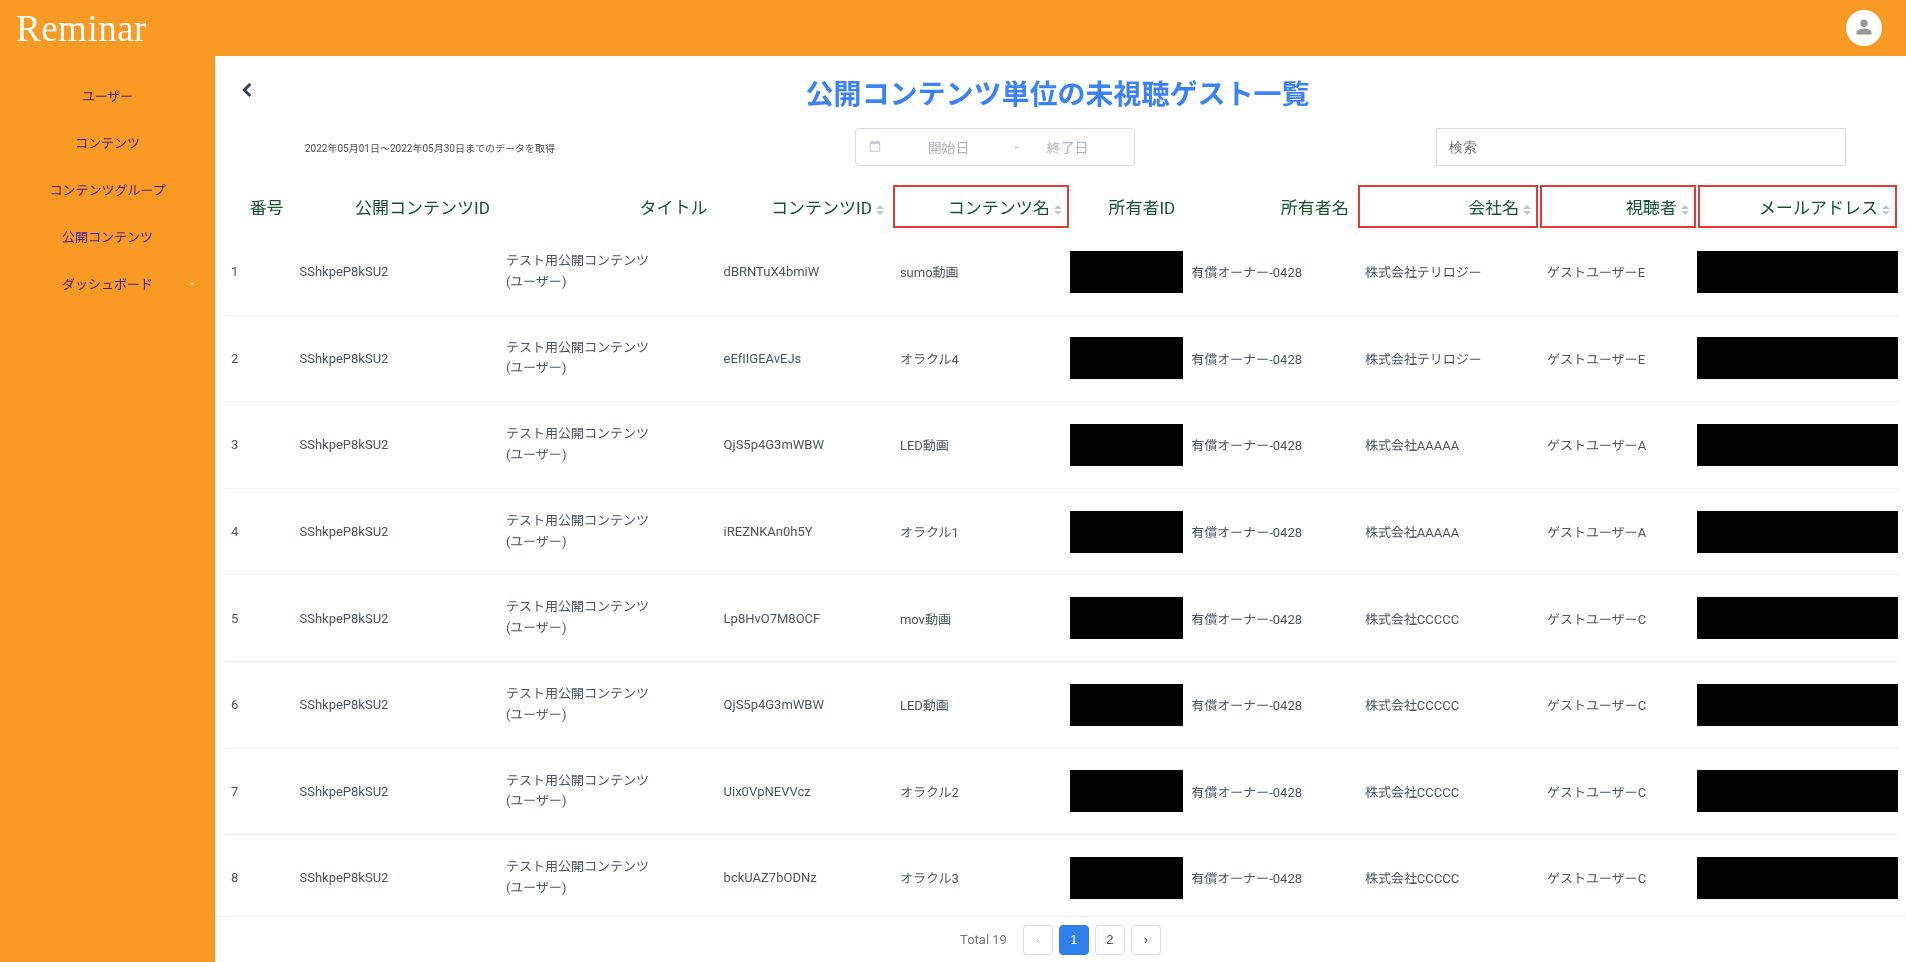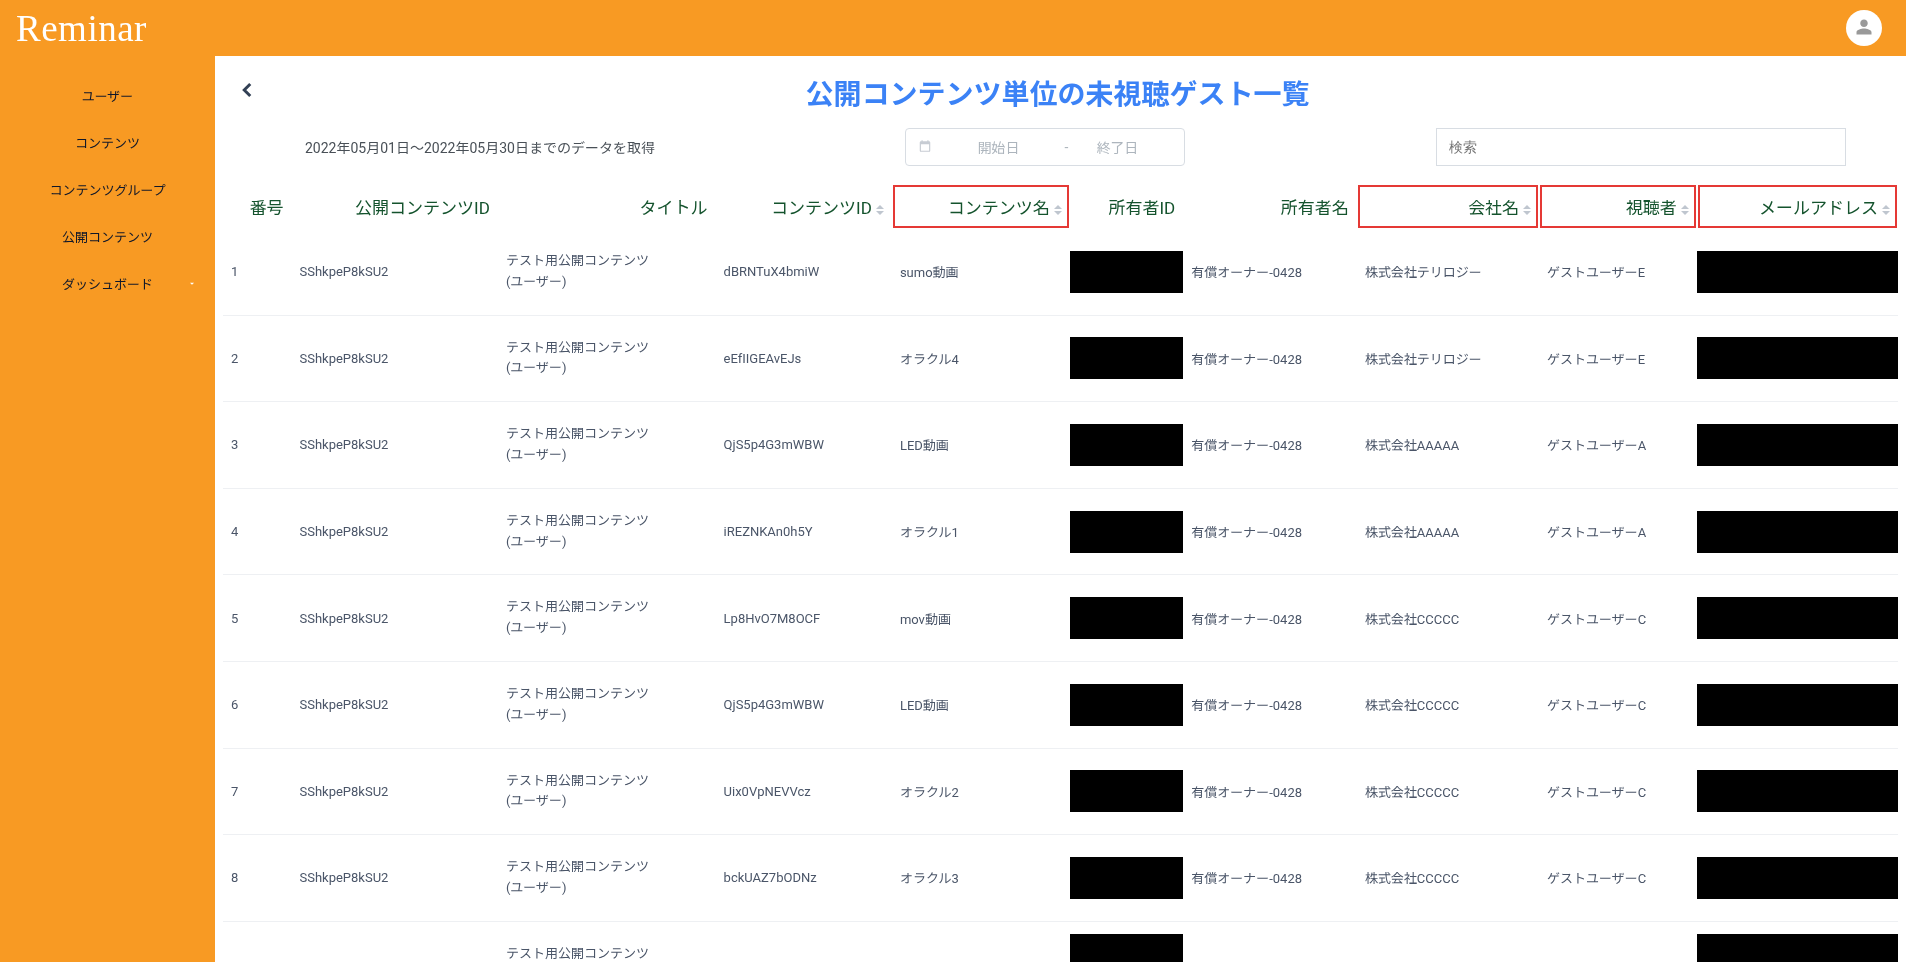--- a/index.html
+++ b/index.html
@@ -5,30 +5,30 @@
     * { margin: 0; padding: 0; box-sizing: border-box; }
     body { font-family: -apple-system, BlinkMacSystemFont, "Segoe UI", Roboto, "Helvetica Neue", Arial, "Noto Sans JP", sans-serif; background: #fff; color: #495057; font-size: 14px; }
 
     .topbar { height: 56px; background: #f89a23; display: flex; align-items: center; justify-content: space-between; padding: 0 24px 0 16px; }
     .brand { font-family: Georgia, "Times New Roman", serif; font-size: 37px; color: #fff; font-weight: 500; letter-spacing: .5px; }
     .avatar-btn { width: 36px; height: 36px; border-radius: 50%; background: #fff; display: flex; align-items: center; justify-content: center; border: none; cursor: pointer; }
     .avatar-btn svg { width: 18px; height: 18px; fill: #999; }
 
     .layout { display: flex; height: calc(100vh - 56px); }
     .sidebar { width: 215px; background: #f89a23; padding-top: 16px; flex-shrink: 0; }
-    .nav-item { color: #0f172a; text-align: center; padding: 14px 8px; cursor: pointer; font-size: 13px; position: relative; }
+    .nav-item { color: #4c1d95; text-align: center; padding: 14px 8px; cursor: pointer; font-size: 13px; position: relative; }
     .nav-item .chev { position: absolute; right: 18px; top: 50%; transform: translateY(-50%); }
 
     .main { flex: 1; background: #fff; border-radius: 0; overflow: hidden; display: flex; flex-direction: column; position: relative; }
     .page-header { display: flex; align-items: center; padding: 16px 24px 8px; }
     .back-chevron { font-size: 30px; font-weight: 700; color: #3a4a5a; cursor: pointer; line-height: 1; padding-right: 16px; }
     .page-title { flex: 1; text-align: center; font-size: 28px; font-weight: 700; color: #3b82f6; margin-left: -40px; }
 
     .controls { display: flex; align-items: center; padding: 8px 60px 18px 60px; gap: 40px; }
-    .date-note { font-size: 14px; color: #495057; margin-left: 30px; }
+    .date-note { font-size: 10px; color: #495057; margin-left: 30px; }
     .date-range { display: flex; align-items: center; border: 1px solid #d8dde3; border-radius: 4px; height: 38px; padding: 0 12px; gap: 28px; color: #adb5bd; margin-left: auto; width: 280px; }
     .date-range .cal { width: 14px; height: 14px; }
     .date-range .sep { color: #adb5bd; }
     .search-box { border: 1px solid #d8dde3; border-radius: 0; height: 38px; padding: 0 12px; width: 410px; display: flex; align-items: center; margin-left: auto; color: #adb5bd; }
     .search-box input { border: none; outline: none; width: 100%; font-size: 14px; }
 
     .table-wrap { flex: 1; overflow: auto; padding: 0 8px 60px 8px; }
     table { width: 100%; border-collapse: collapse; }
     th { text-align: right; padding: 10px 8px; font-weight: 400; color: #14532d; font-size: 17px; white-space: nowrap; }
     th .sort { display: inline-flex; flex-direction: column; margin-left: 4px; vertical-align: middle; line-height: 0; }
@@ -263,14 +263,25 @@
               <td></td>
               <td></td>
               <td class="redact-cell">
                 <div class="redact"></div>
               </td>
             </tr>
           </tbody>
       </table>
     </div>
 
+    <div class="pager">
+      <span class="total">Total 19</span>
+      <button class="pbtn" disabled="">
+        <span>‹</span>
+      </button>
+      <button class="pbtn active">1</button>
+      <button class="pbtn">2</button>
+      <button class="pbtn">
+        <span>›</span>
+      </button>
+    </div>
   </div>
 </div>
 
 </body></html>

